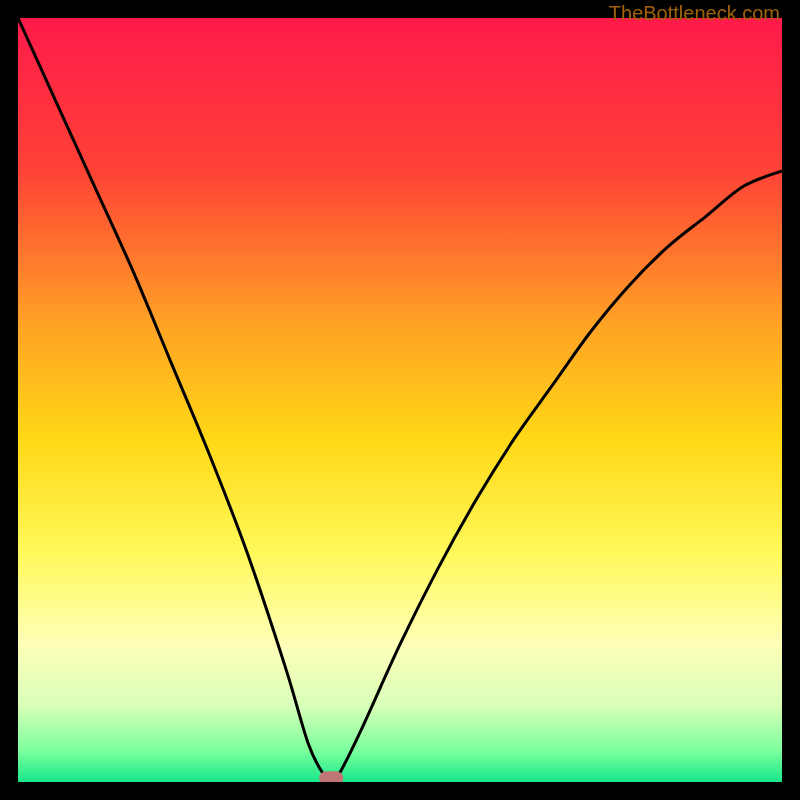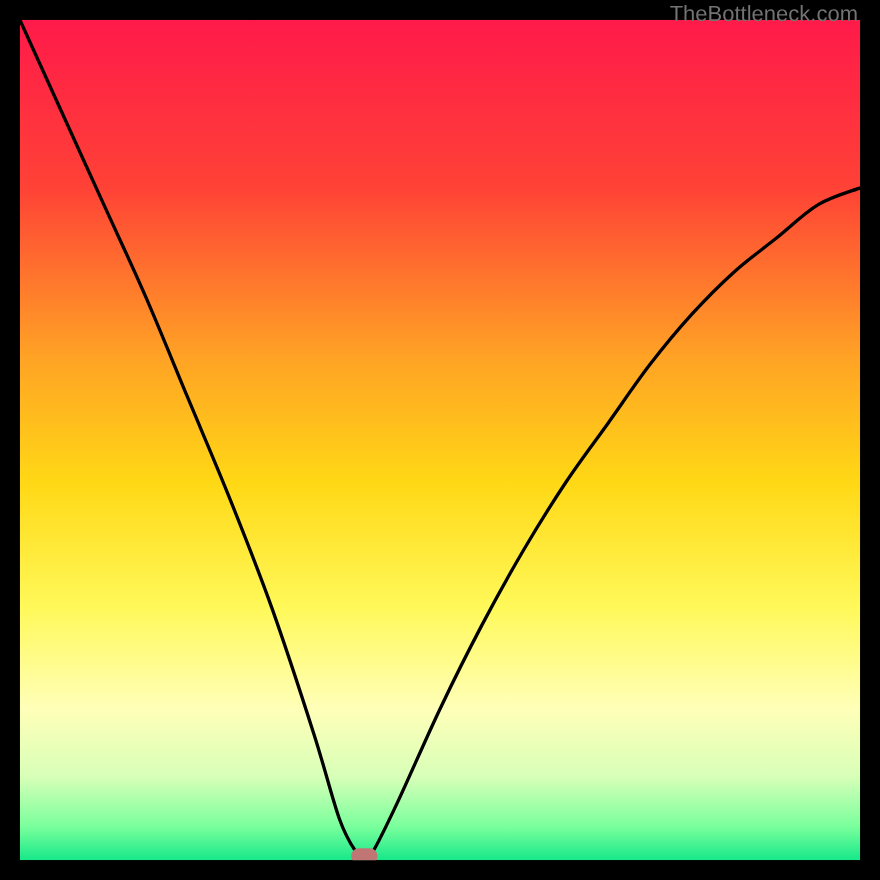--- a/index.html
+++ b/index.html
@@ -16,21 +16,21 @@
     left: 18px;
     top: 18px;
     width: 764px;
     height: 764px;
     background: #000;
   }
   .watermark {
     position: absolute;
     top: 2px;
     right: 20px;
-    color: #737373;
+    color: #a16207;
     font-size: 20px;
     font-weight: 500;
     text-align: right;
   }
   svg {
     position: absolute;
     left: 18px;
     top: 18px;
   }
 </style>

